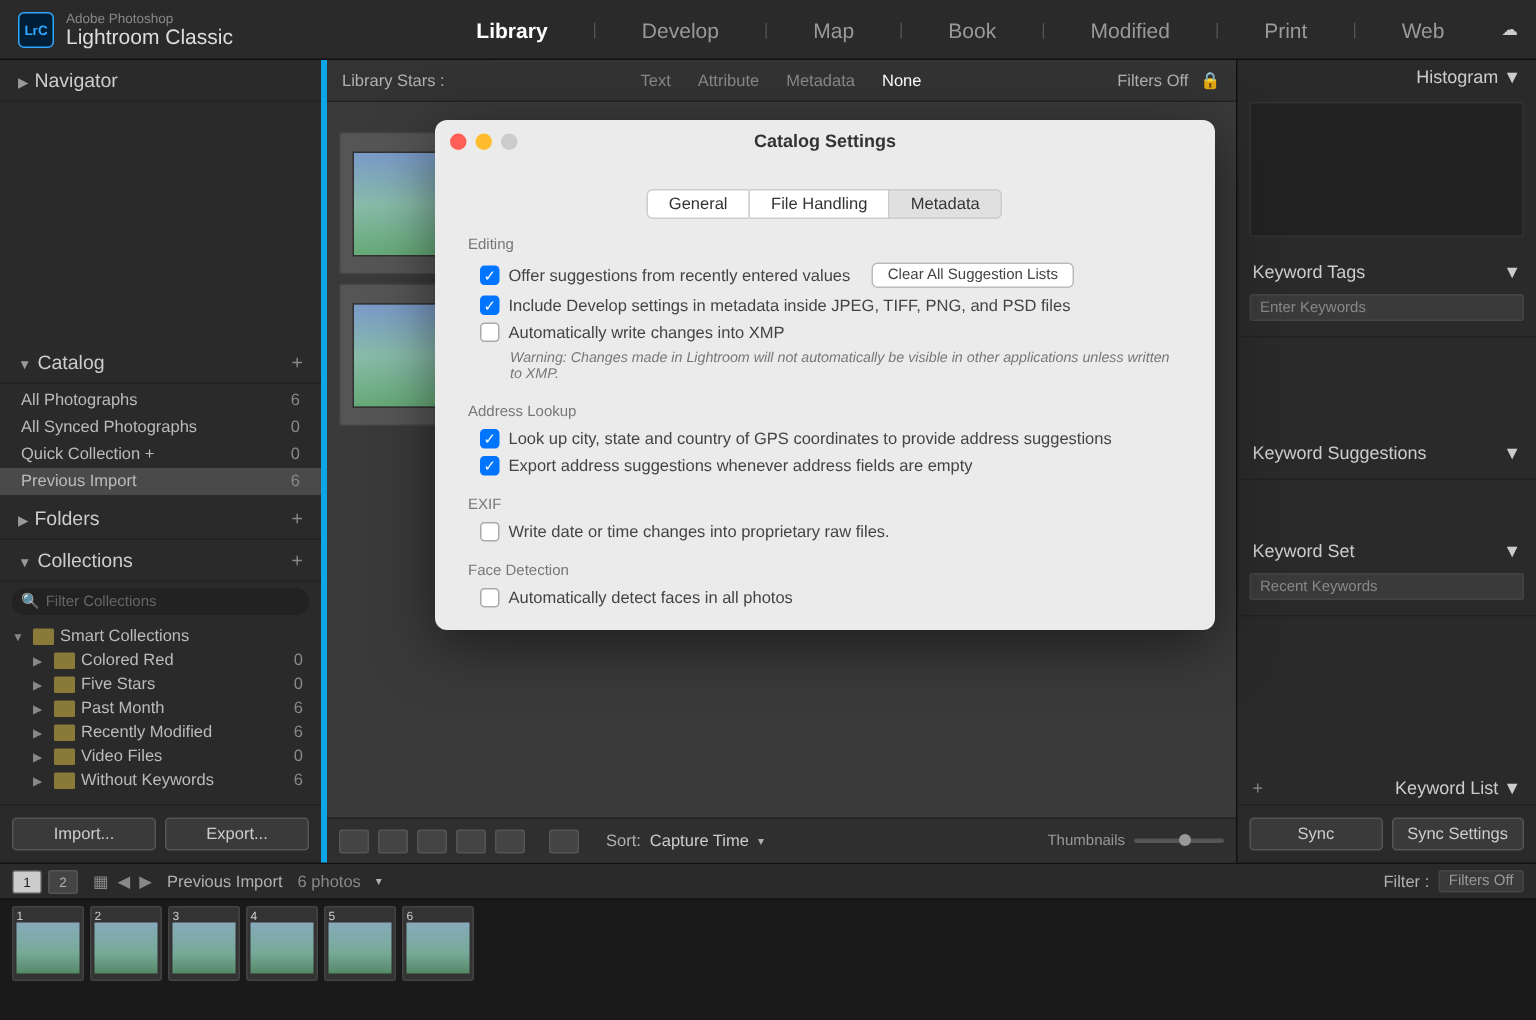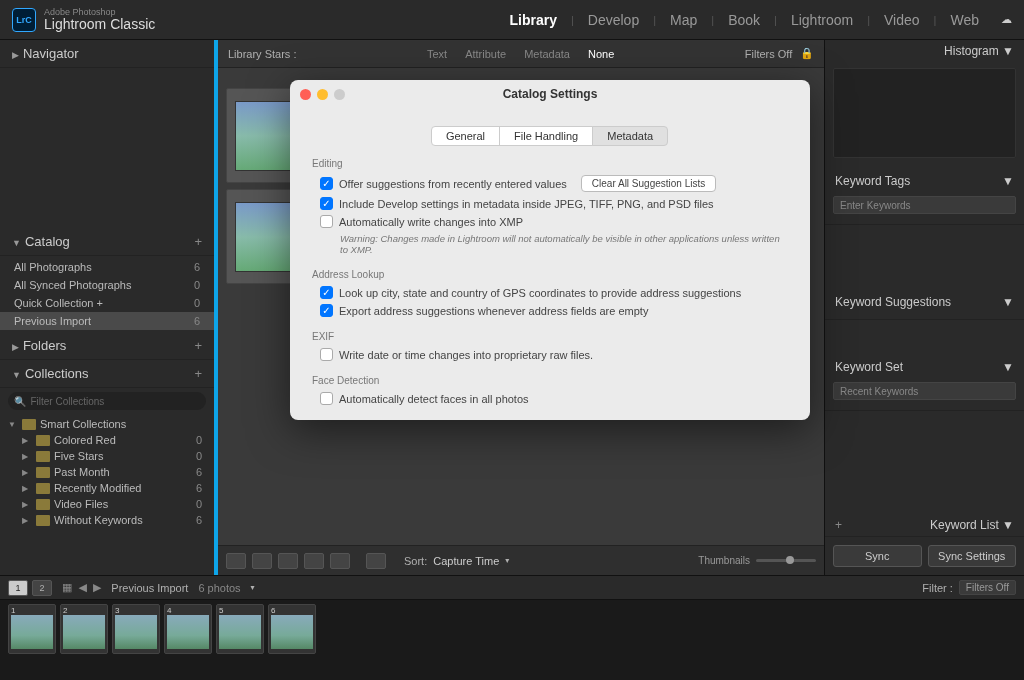--- a/index.html
+++ b/index.html
@@ -3,21 +3,21 @@
 <meta charset="utf-8">
 <style>
 *{margin:0;padding:0;box-sizing:border-box;font-family:-apple-system,BlinkMacSystemFont,"Segoe UI",sans-serif}
 body{background:#1a1a1a;width:1024px;height:680px;overflow:hidden;color:#b0b0b0;font-size:11px;position:relative}
 .header{height:40px;background:#2a2a2a;display:flex;align-items:center;padding:0 12px;justify-content:space-between;border-bottom:1px solid #111}
 .logo-area{display:flex;align-items:center;gap:8px}
 .logo-box{width:24px;height:24px;background:#001e36;border:1px solid #31a8ff;border-radius:4px;display:flex;align-items:center;justify-content:center;font-size:9px;font-weight:bold;color:#31a8ff}
 .logo-text{display:flex;flex-direction:column;line-height:1}
 .logo-sub{font-size:9px;color:#888}
 .logo-main{font-size:14px;color:#ddd}
-.modules{display:flex;gap:4px;align-items:center}
+.modules{display:flex;gap:20px;align-items:center}
 .module{padding:4px 10px;color:#999;cursor:pointer;font-size:14px}
 .module.active{color:#fff;font-weight:600}
 .module-sep{color:#555}
 .cloud-icon{margin-left:8px;color:#ccc}
 .main{display:flex;height:535px}
 .panel-left{width:218px;background:#2a2a2a;border-right:4px solid #0ea5e9;display:flex;flex-direction:column}
 .panel-right{width:200px;background:#2a2a2a;border-left:1px solid #111;display:flex;flex-direction:column}
 .center{flex:1;background:#3a3a3a;display:flex;flex-direction:column;position:relative}
 .panel-header{height:28px;display:flex;align-items:center;padding:0 12px;justify-content:space-between;cursor:pointer;font-size:13px;color:#ccc;border-bottom:1px solid #222}
 .panel-header .tri{font-size:9px;margin-right:4px;color:#999}
@@ -103,23 +103,23 @@
   </div>
   <div class="modules">
     <span class="module active">Library</span>
       <span class="module-sep">|</span>
     <span class="module">Develop</span>
       <span class="module-sep">|</span>
     <span class="module">Map</span>
       <span class="module-sep">|</span>
     <span class="module">Book</span>
       <span class="module-sep">|</span>
-    <span class="module">Lightroom</span>
-      <span class="module-sep">|</span>
-    <span class="module">Video</span>
+    <span class="module">Modified</span>
+      <span class="module-sep">|</span>
+    <span class="module">Print</span>
       <span class="module-sep">|</span>
     <span class="module">Web</span>
     <span class="cloud-icon">☁</span>
   </div>
 </div>
 
 <div class="main">
   <div class="panel-left">
     <div class="panel-header">
         <span><span class="tri">▶</span><span>Navigator</span></span>
@@ -194,20 +194,24 @@
           <span class="tree-icon"></span>
           <span class="tree-label">Video Files</span>
           <span class="tree-count">0</span>
         </div>
       <div class="tree-item tree-child">
           <span class="tree-arrow">▶</span>
           <span class="tree-icon"></span>
           <span class="tree-label">Without Keywords</span>
           <span class="tree-count">6</span>
         </div>
+    </div>
+    <div class="bottom-btns">
+      <div class="btn">Import...</div>
+      <div class="btn">Export...</div>
     </div>
   </div>
 
   <div class="center">
     <div class="filter-bar">
       <span>Library Stars :</span>
       <div class="filter-tabs">
         <span class="filter-tab">Text</span>
         <span class="filter-tab">Attribute</span>
         <span class="filter-tab">Metadata</span>

